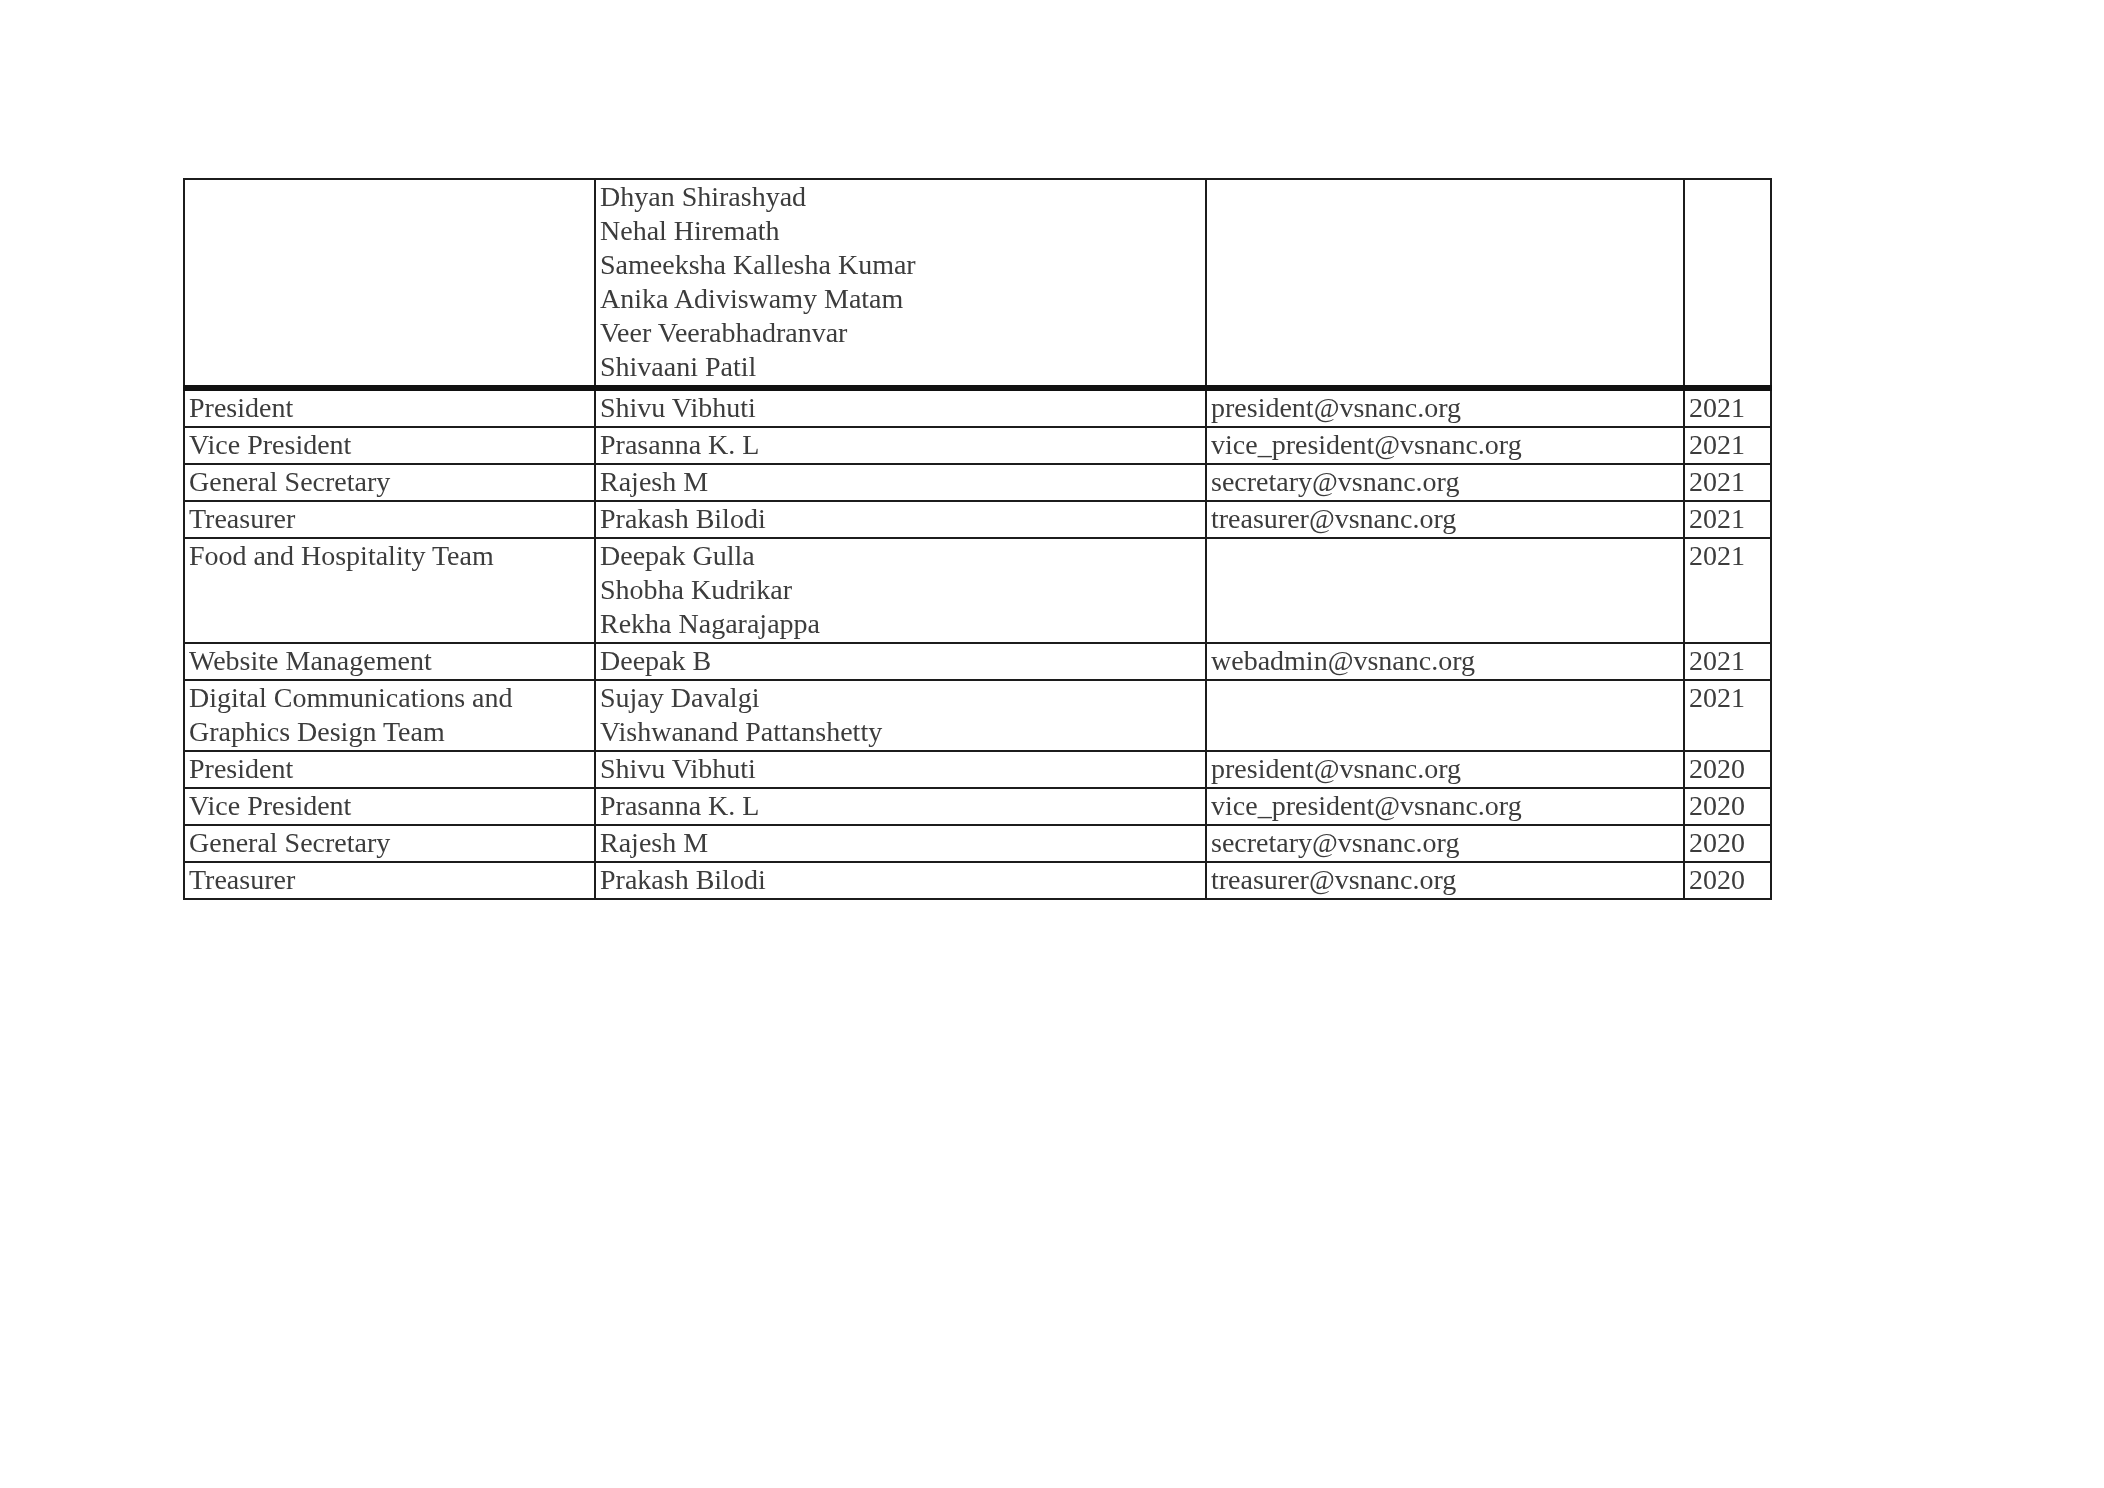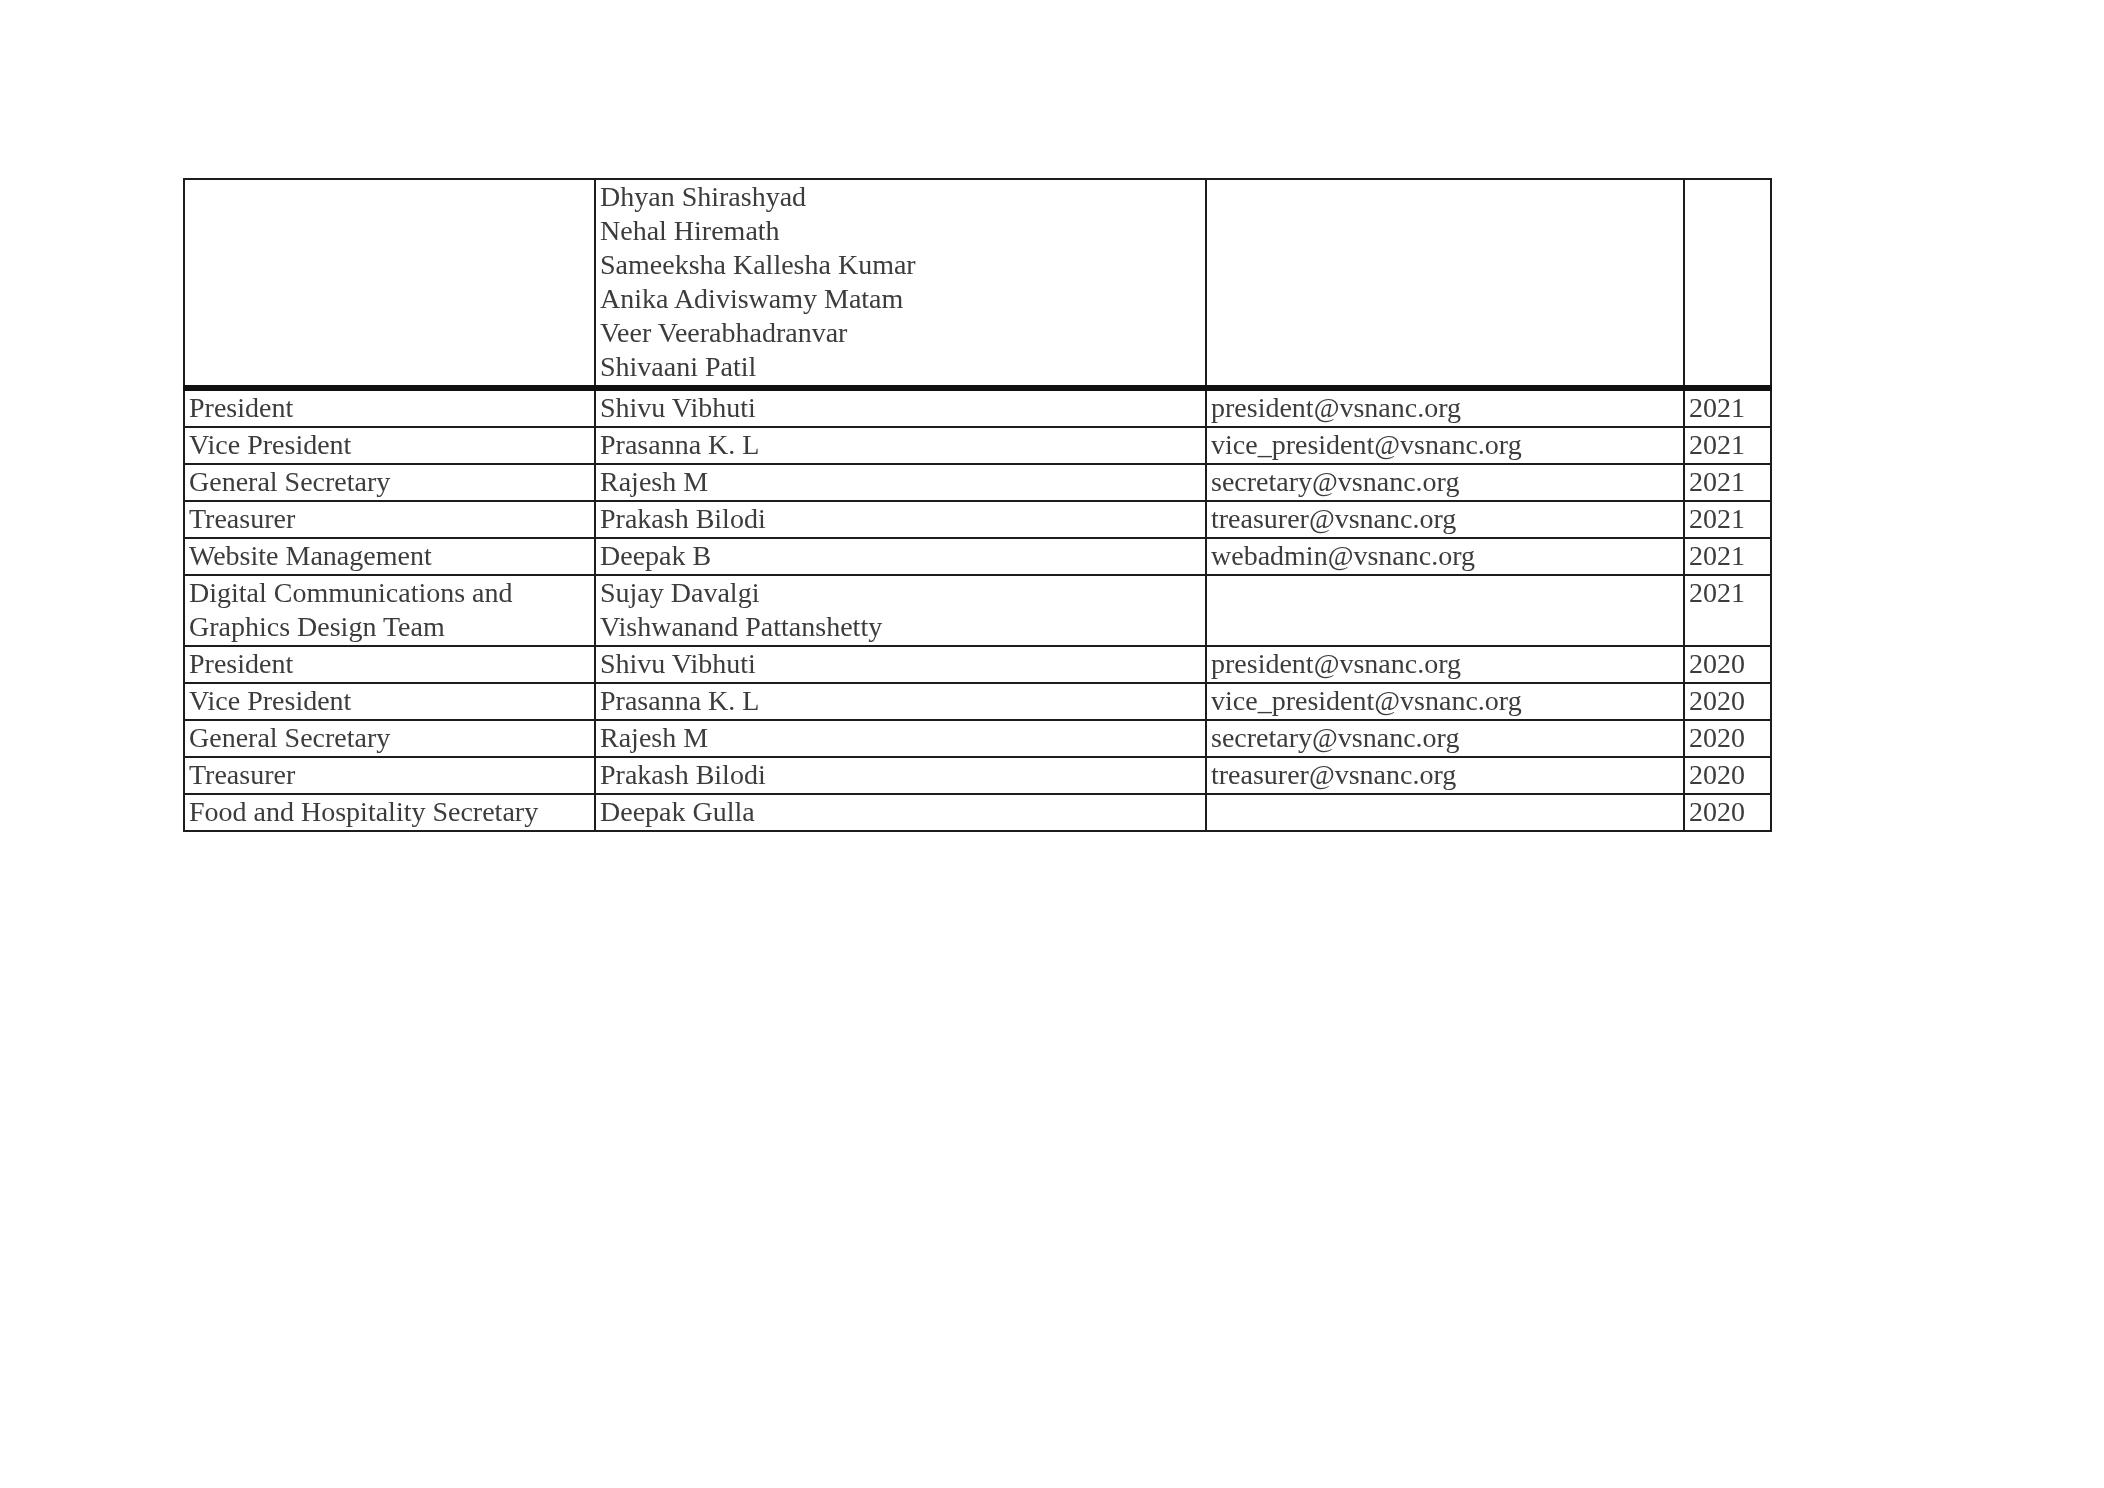--- a/index.html
+++ b/index.html
@@ -87,20 +87,28 @@
         <td class="email-cell">secretary@vsnanc.org</td>
         <td class="year-cell">2021</td>
       </tr>
       <tr>
         <td class="role-cell">Treasurer</td>
         <td class="members-cell">Prakash Bilodi</td>
         <td class="email-cell">treasurer@vsnanc.org</td>
         <td class="year-cell">2021</td>
       </tr>
       <tr>
+        <td class="role-cell">Food and Hospitality Team</td>
+        <td class="members-cell">Deepak Gulla
+Shobha Kudrikar
+Rekha Nagarajappa</td>
+        <td class="email-cell"></td>
+        <td class="year-cell">2021</td>
+      </tr>
+      <tr>
         <td class="role-cell">Website Management</td>
         <td class="members-cell">Deepak B</td>
         <td class="email-cell">webadmin@vsnanc.org</td>
         <td class="year-cell">2021</td>
       </tr>
       <tr>
         <td class="role-cell">Digital Communications and Graphics Design Team</td>
         <td class="members-cell">Sujay Davalgi
 Vishwanand Pattanshetty</td>
         <td class="email-cell"></td>
@@ -123,21 +131,15 @@
         <td class="members-cell">Rajesh M</td>
         <td class="email-cell">secretary@vsnanc.org</td>
         <td class="year-cell">2020</td>
       </tr>
       <tr>
         <td class="role-cell">Treasurer</td>
         <td class="members-cell">Prakash Bilodi</td>
         <td class="email-cell">treasurer@vsnanc.org</td>
         <td class="year-cell">2020</td>
       </tr>
-      <tr>
-        <td class="role-cell">Food and Hospitality Secretary</td>
-        <td class="members-cell">Deepak Gulla</td>
-        <td class="email-cell"></td>
-        <td class="year-cell">2020</td>
-      </tr>
     </tbody>
   </table>
 </div>
 
 </body></html>

